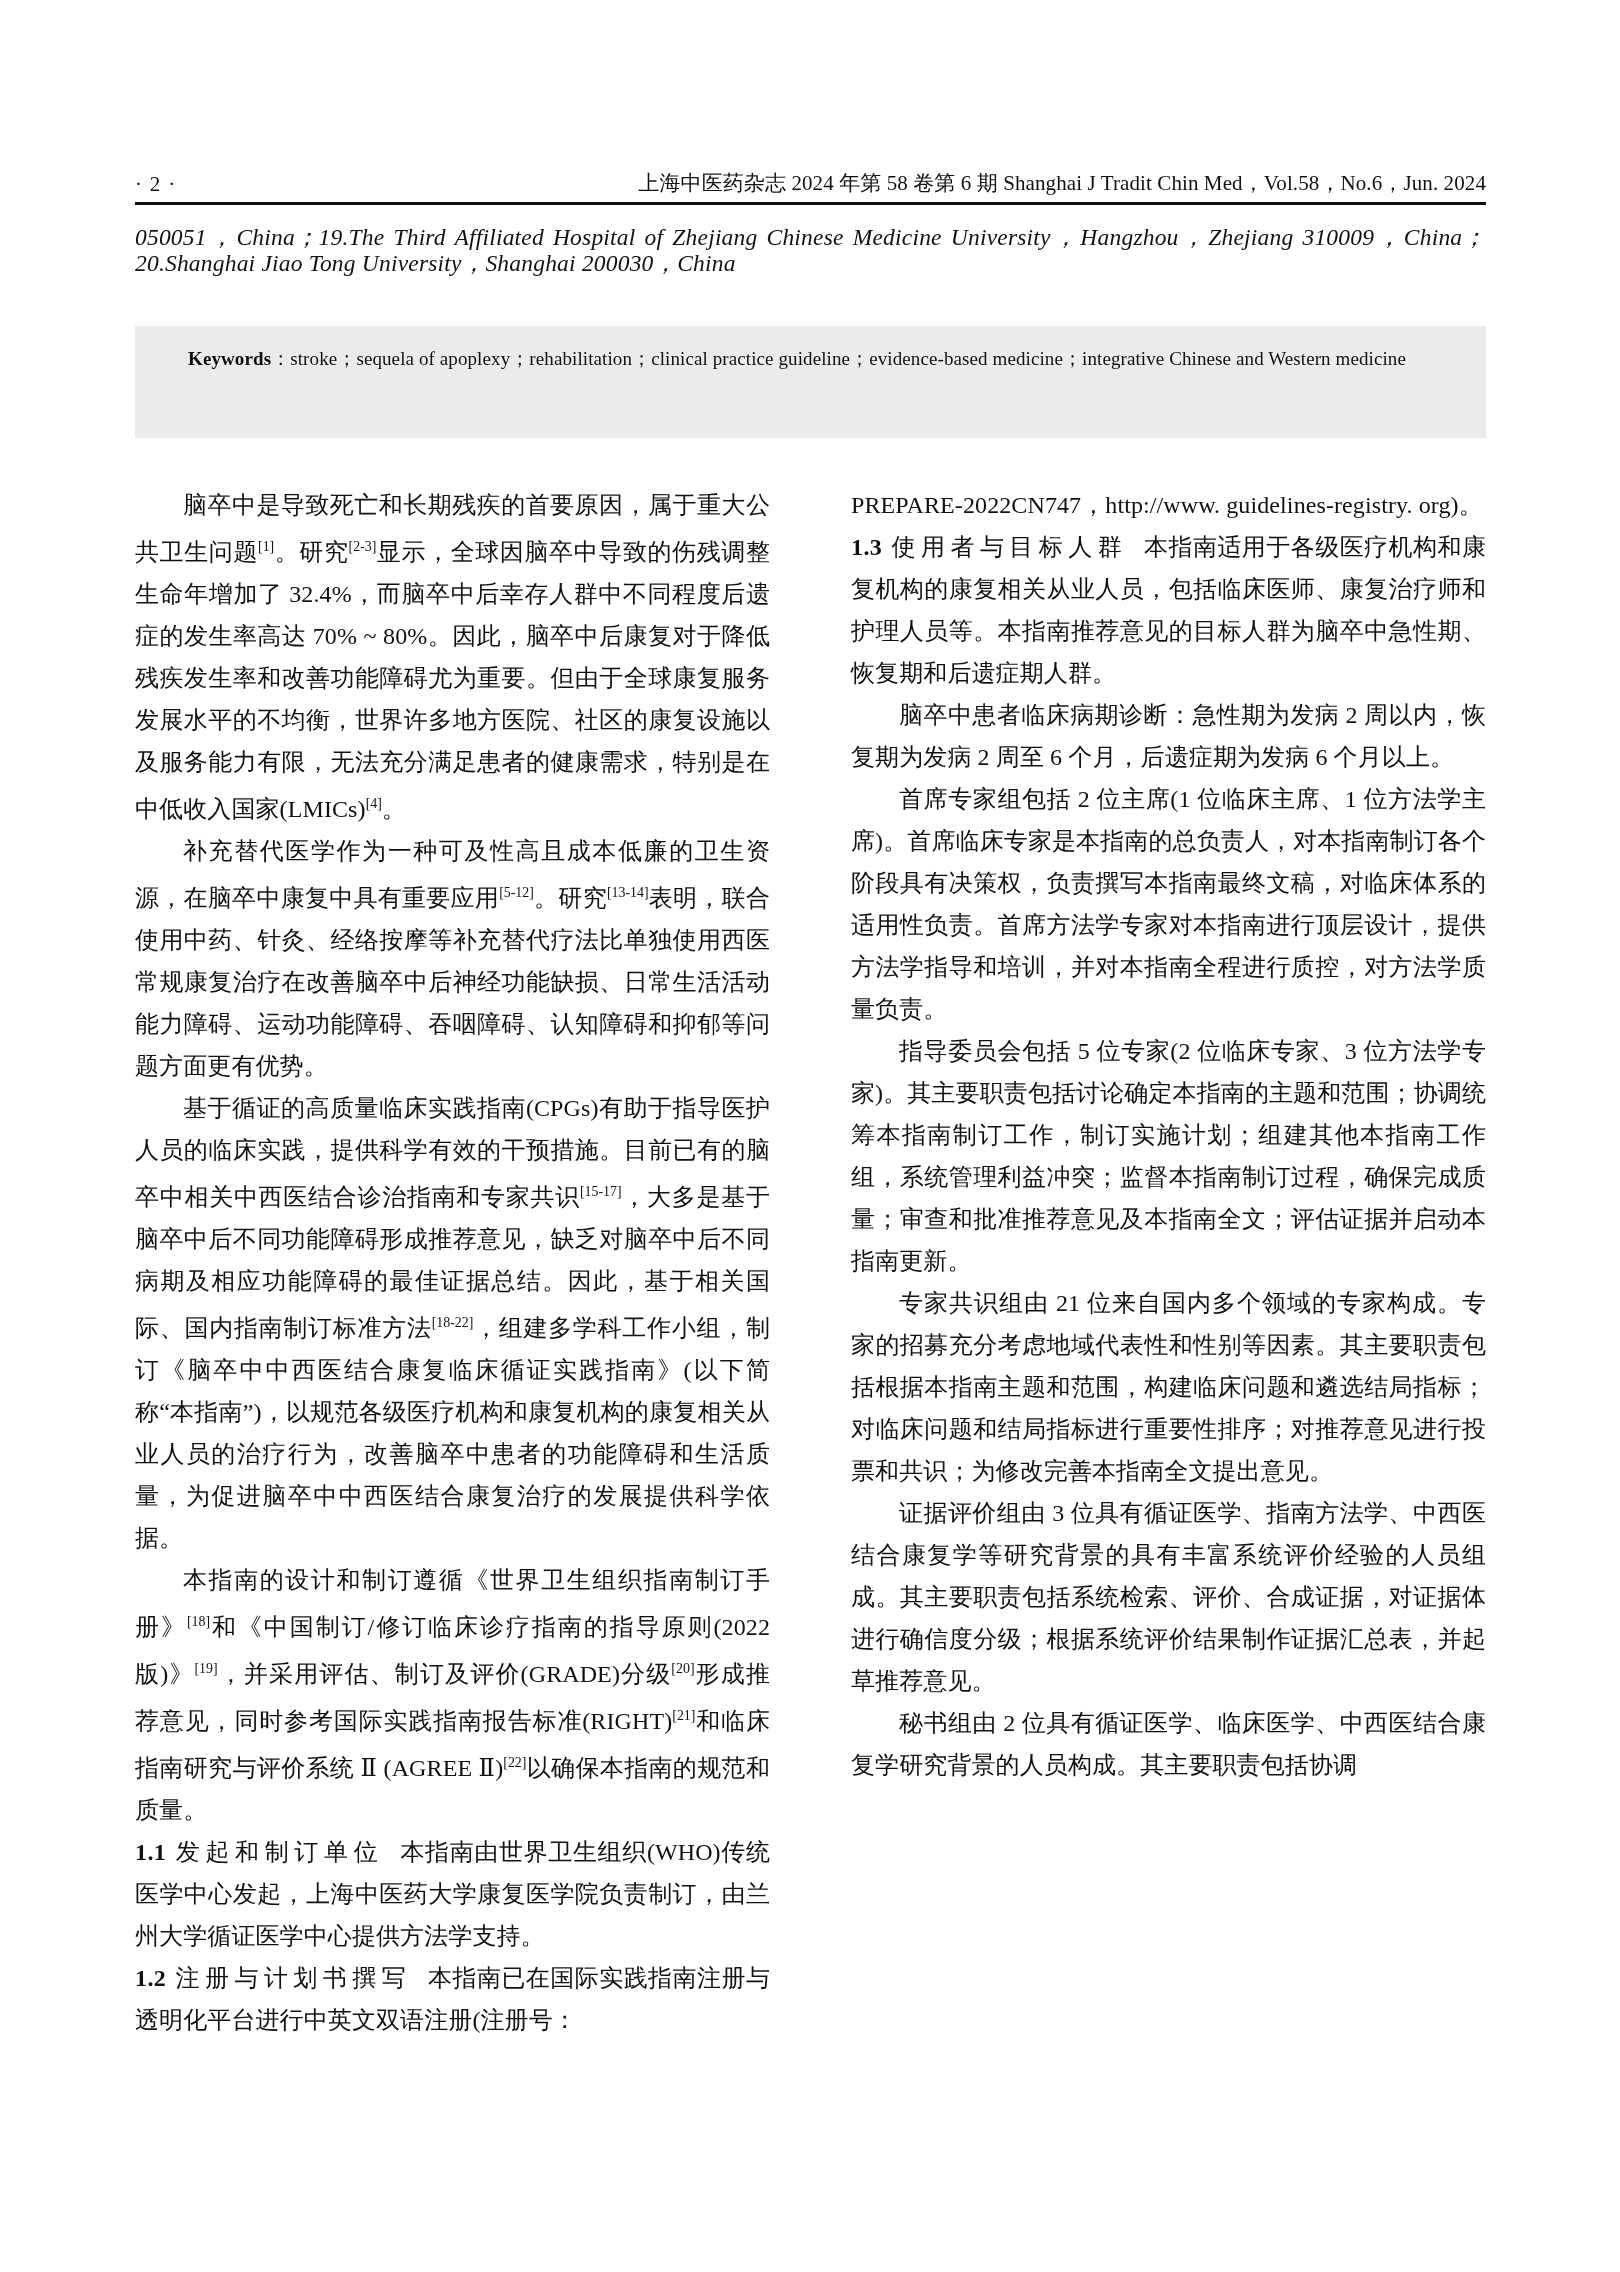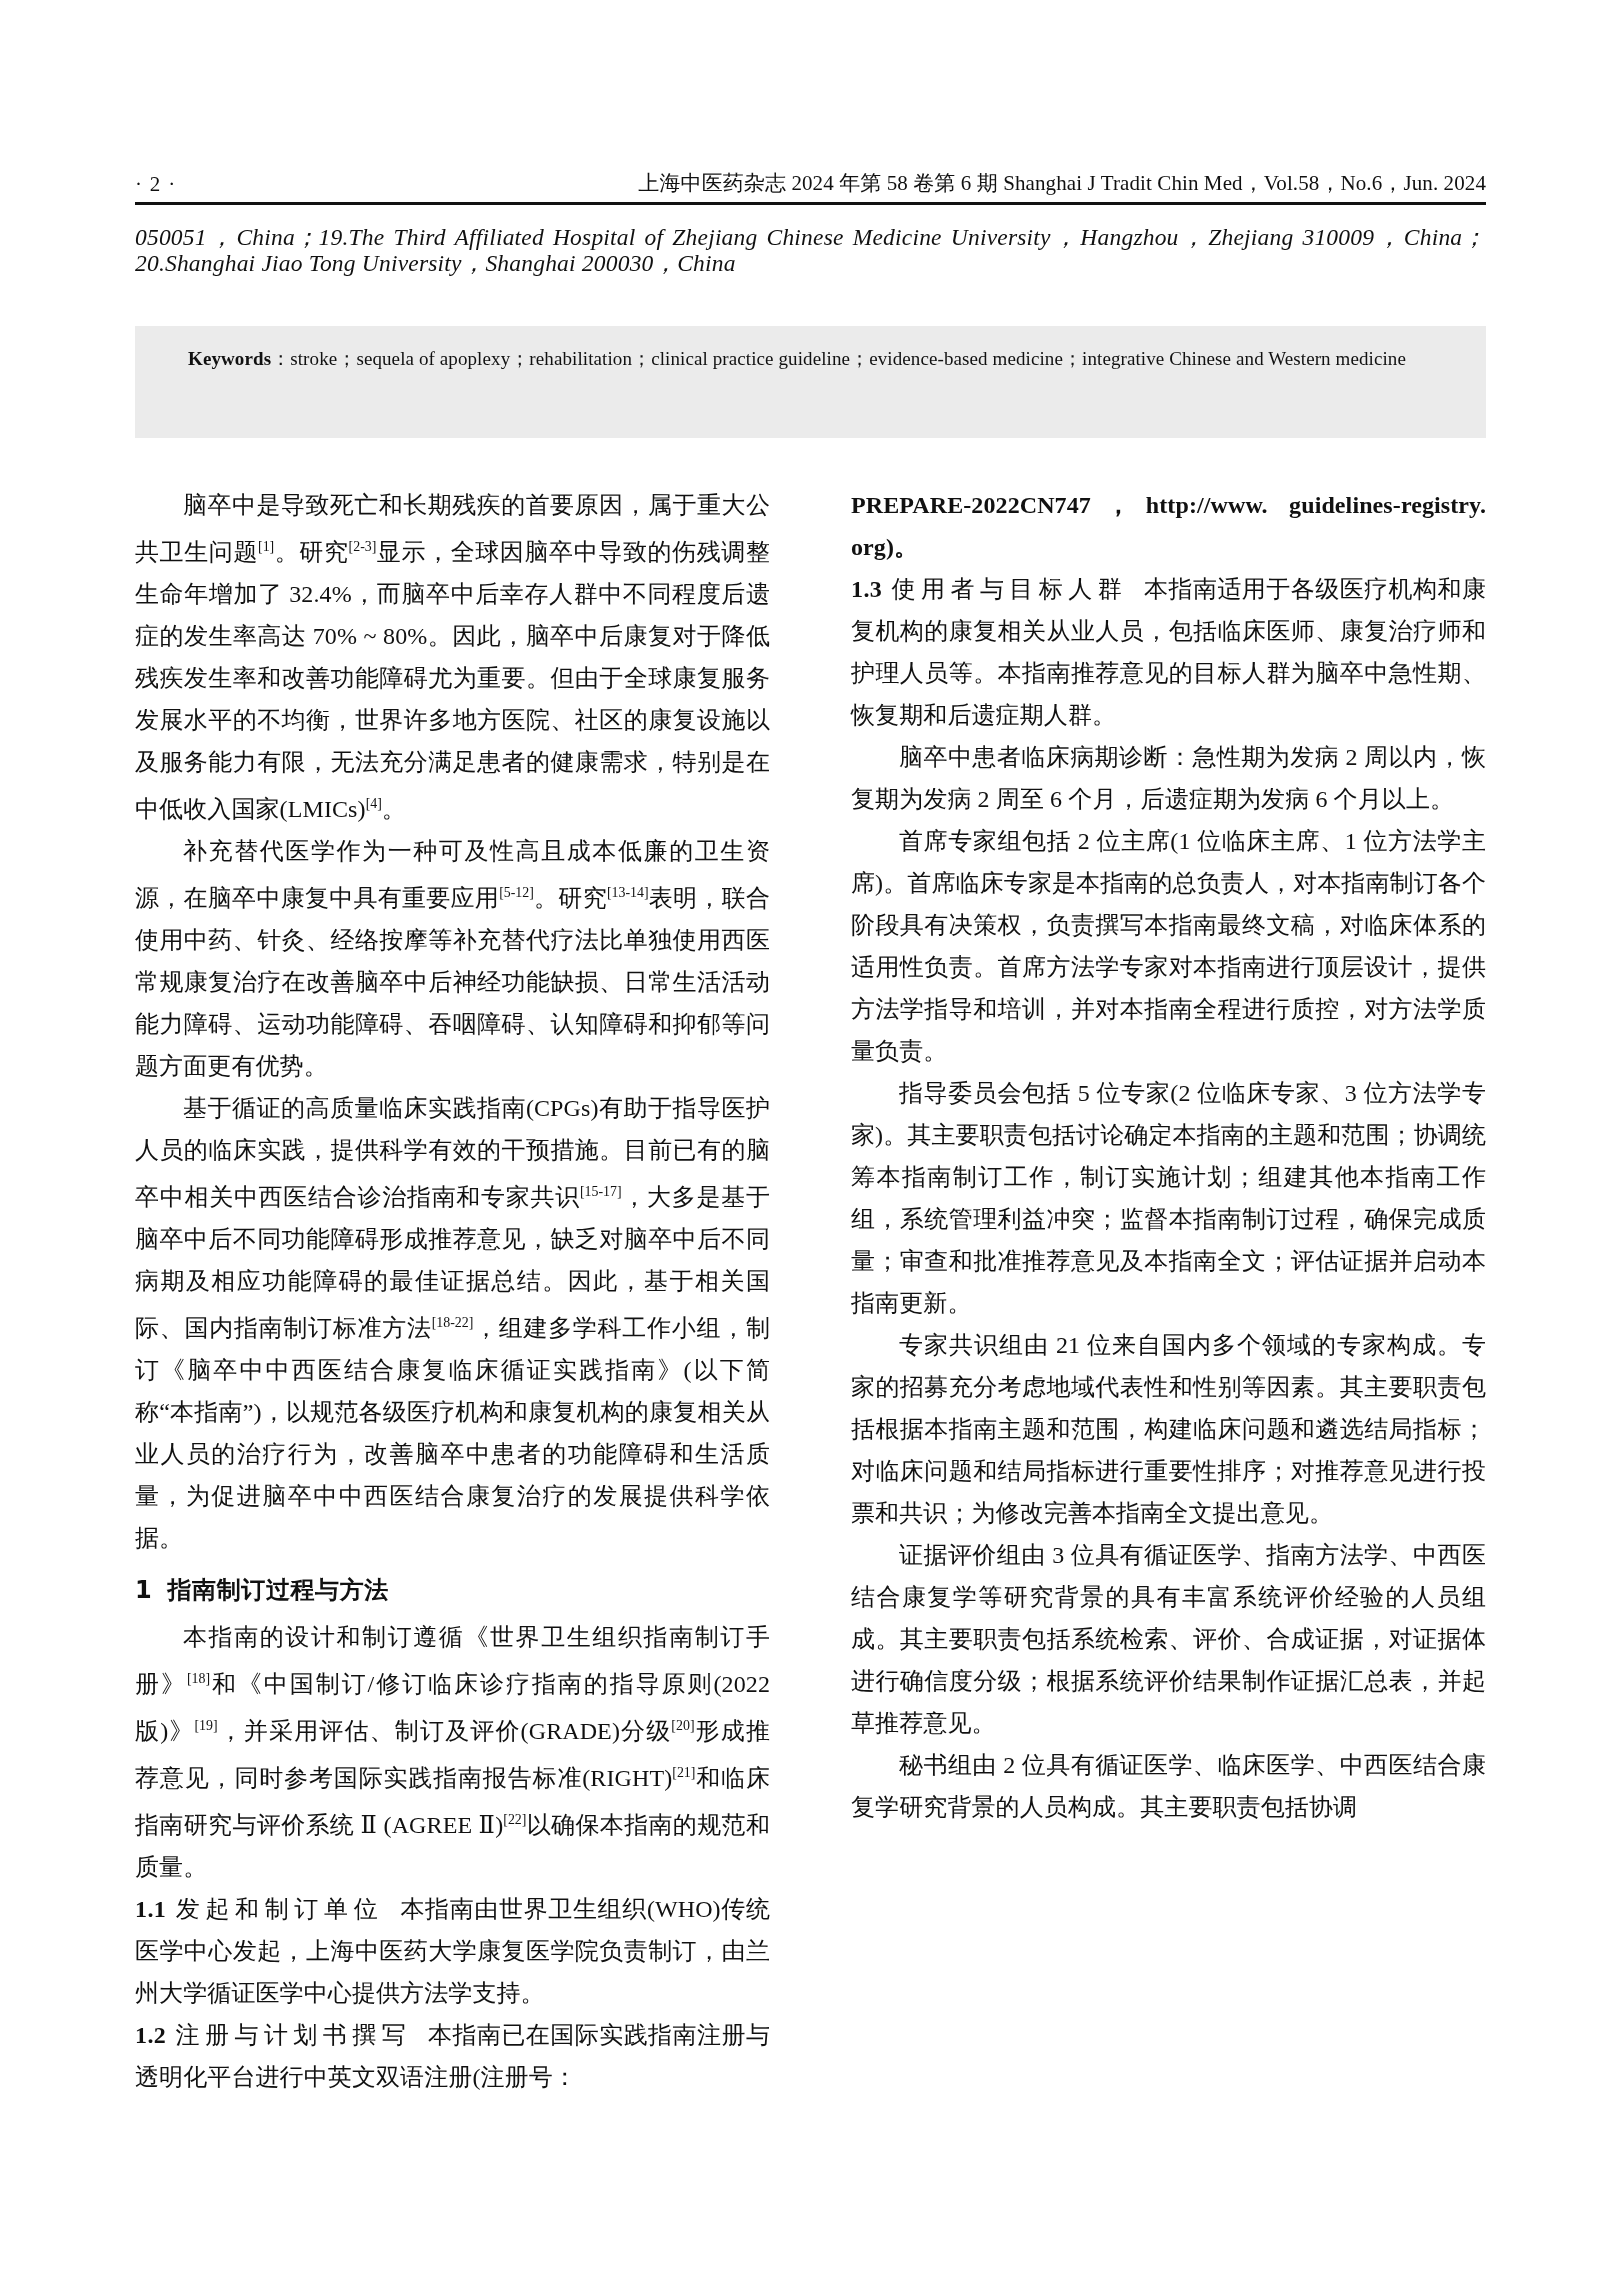--- a/index.html
+++ b/index.html
@@ -113,21 +113,21 @@
   .col-right { left: 716px; }
 
   p.para {
     margin: 0;
     text-align: justify;
     text-justify: inter-ideograph;
     text-indent: 2em;
     font-family: "Liberation Serif", "DejaVu Serif", serif;
     letter-spacing: 0.1px;
   }
-  p.para.noindent { text-indent: 0; font-weight: bold; }
+  p.para.noindent { text-indent: 0; }
 
   
   p.subsec {
     margin: 0;
     text-align: justify;
     text-justify: inter-ideograph;
     text-indent: 0;
     letter-spacing: 0.1px;
   }
   .secnum {
@@ -182,21 +182,20 @@
   <div class="cols">
 
     <div class="col col-left">
 
       <p class="para"><span>脑卒中是导致死亡和长期残疾的首要原因，属于重大公共卫生问题</span><sup class="ref">[1]</sup><span>。研究</span><sup class="ref">[2-3]</sup><span>显示，全球因脑卒中导致的伤残调整生命年增加了 32.4%，而脑卒中后幸存人群中不同程度后遗症的发生率高达 70% ~ 80%。因此，脑卒中后康复对于降低残疾发生率和改善功能障碍尤为重要。但由于全球康复服务发展水平的不均衡，世界许多地方医院、社区的康复设施以及服务能力有限，无法充分满足患者的健康需求，特别是在中低收入国家(LMICs)</span><sup class="ref">[4]</sup><span>。</span></p>
 
       <p class="para"><span>补充替代医学作为一种可及性高且成本低廉的卫生资源，在脑卒中康复中具有重要应用</span><sup class="ref">[5-12]</sup><span>。研究</span><sup class="ref">[13-14]</sup><span>表明，联合使用中药、针灸、经络按摩等补充替代疗法比单独使用西医常规康复治疗在改善脑卒中后神经功能缺损、日常生活活动能力障碍、运动功能障碍、吞咽障碍、认知障碍和抑郁等问题方面更有优势。</span></p>
 
       <p class="para"><span>基于循证的高质量临床实践指南(CPGs)有助于指导医护人员的临床实践，提供科学有效的干预措施。目前已有的脑卒中相关中西医结合诊治指南和专家共识</span><sup class="ref">[15-17]</sup><span>，大多是基于脑卒中后不同功能障碍形成推荐意见，缺乏对脑卒中后不同病期及相应功能障碍的最佳证据总结。因此，基于相关国际、国内指南制订标准方法</span><sup class="ref">[18-22]</sup><span>，组建多学科工作小组，制订《脑卒中中西医结合康复临床循证实践指南》(以下简称“本指南”)，以规范各级医疗机构和康复机构的康复相关从业人员的治疗行为，改善脑卒中患者的功能障碍和生活质量，为促进脑卒中中西医结合康复治疗的发展提供科学依据。</span></p>
 
-      <h2 class="h1sec"><span class="hnum">1</span><span>指南制订过程与方法</span></h2>
 
       <p class="para"><span>本指南的设计和制订遵循《世界卫生组织指南制订手册》</span><sup class="ref">[18]</sup><span>和《中国制订/修订临床诊疗指南的指导原则(2022 版)》</span><sup class="ref">[19]</sup><span>，并采用评估、制订及评价(GRADE)分级</span><sup class="ref">[20]</sup><span>形成推荐意见，同时参考国际实践指南报告标准(RIGHT)</span><sup class="ref">[21]</sup><span>和临床指南研究与评价系统 Ⅱ (AGREE Ⅱ)</span><sup class="ref">[22]</sup><span>以确保本指南的规范和质量。</span></p>
 
       <p class="subsec"><span class="secnum">1.1</span><span class="sectitle">发起和制订单位</span><span class="runin-gap"></span><span>本指南由世界卫生组织(WHO)传统医学中心发起，上海中医药大学康复医学院负责制订，由兰州大学循证医学中心提供方法学支持。</span></p>
 
       <p class="subsec"><span class="secnum">1.2</span><span class="sectitle">注册与计划书撰写</span><span class="runin-gap"></span><span>本指南已在国际实践指南注册与透明化平台进行中英文双语注册(注册号：</span></p>
 
     </div>
 
     <div class="col col-right">

